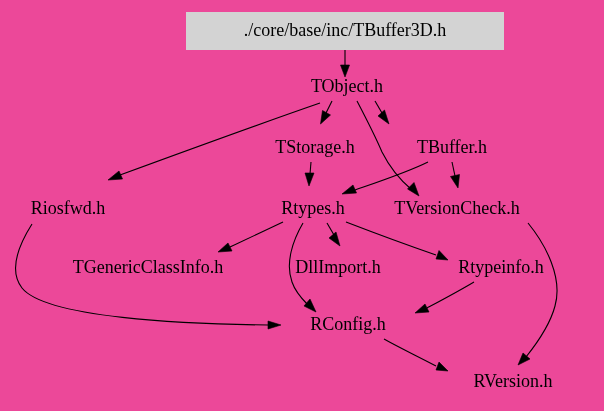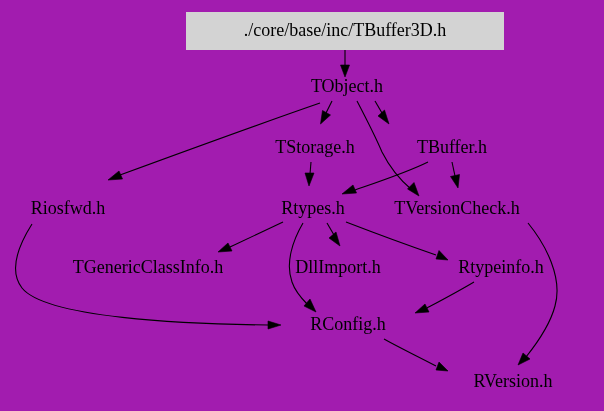--- a/index.html
+++ b/index.html
@@ -4,21 +4,21 @@
 <style>
   html, body {
     margin: 0;
     padding: 0;
     background: #ffffff;
   }
   #graph-root {
     position: relative;
     width: 604px;
     height: 411px;
-    background: #a21caf;
+    background: #ec4899;
     overflow: hidden;
     font-family: "Liberation Serif", "DejaVu Serif", serif;
   }
   svg#graph-svg {
     position: absolute;
     left: 0;
     top: 0;
     width: 604px;
     height: 411px;
     display: block;

